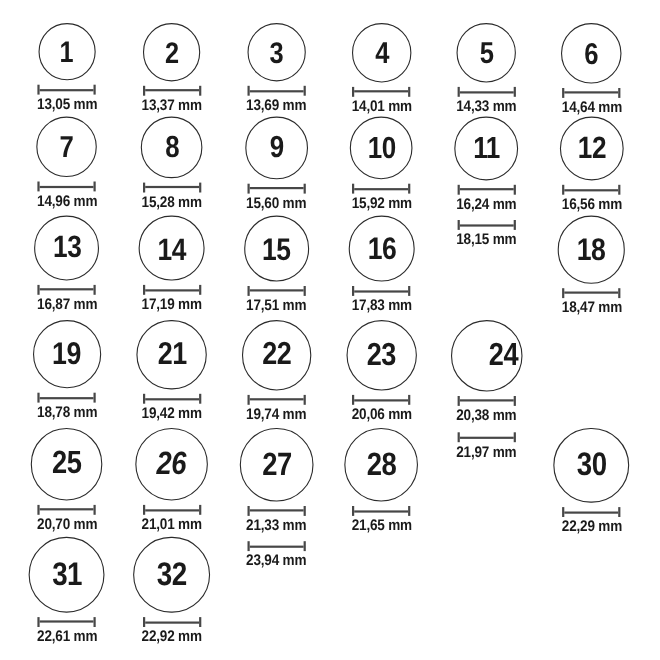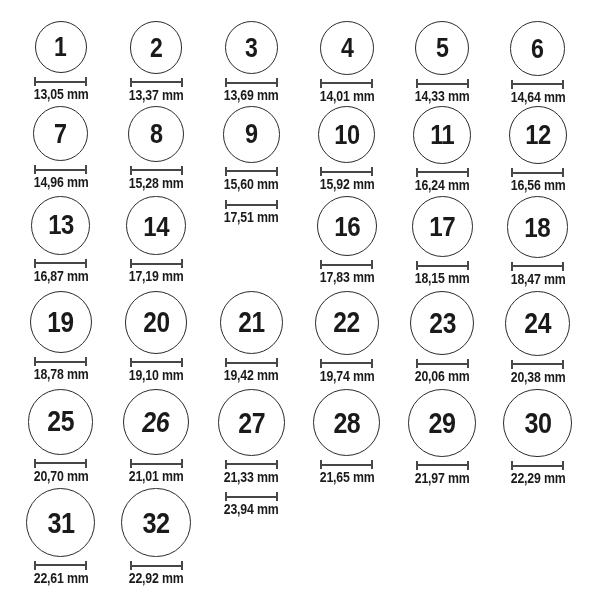--- a/index.html
+++ b/index.html
@@ -225,20 +225,23 @@
     </div>
     <div class="ruler">
       <span class="tick"></span>
       <span class="line"></span>
       <span class="tick"></span>
     </div>
     <div class="label">17,19 mm</div>
   </div>
 
   <div class="cell">
+    <div class="circle" style="width: 59.875px; height: 59.875px;">
+      <span class="num" style="font-size: 28.3px;">15</span>
+    </div>
     <div class="ruler">
       <span class="tick"></span>
       <span class="line"></span>
       <span class="tick"></span>
     </div>
     <div class="label">17,51 mm</div>
   </div>
 
   <div class="cell">
     <div class="circle" style="width: 60.4375px; height: 60.4375px;">
@@ -246,23 +249,20 @@
     </div>
     <div class="ruler">
       <span class="tick"></span>
       <span class="line"></span>
       <span class="tick"></span>
     </div>
     <div class="label">17,83 mm</div>
   </div>
 
   <div class="cell">
-    <div class="circle" style="width: 61px; height: 61px;">
-      <span class="num" style="font-size: 28.4px;">17</span>
-    </div>
     <div class="ruler">
       <span class="tick"></span>
       <span class="line"></span>
       <span class="tick"></span>
     </div>
     <div class="label">18,15 mm</div>
   </div>
 
   <div class="cell">
     <div class="circle" style="width: 61.5625px; height: 61.5625px;">
@@ -282,31 +282,20 @@
       <span class="num" style="font-size: 28.6px;">19</span>
     </div>
     <div class="ruler">
       <span class="tick"></span>
       <span class="line"></span>
       <span class="tick"></span>
     </div>
     <div class="label">18,78 mm</div>
   </div>
 
-  <div class="cell">
-    <div class="circle" style="width: 62.6875px; height: 62.6875px;">
-      <span class="num" style="font-size: 28.7px;">20</span>
-    </div>
-    <div class="ruler">
-      <span class="tick"></span>
-      <span class="line"></span>
-      <span class="tick"></span>
-    </div>
-    <div class="label">19,10 mm</div>
-  </div>
 
   <div class="cell">
     <div class="circle" style="width: 63.25px; height: 63.25px;">
       <span class="num" style="font-size: 28.8px;">21</span>
     </div>
     <div class="ruler">
       <span class="tick"></span>
       <span class="line"></span>
       <span class="tick"></span>
     </div>
@@ -331,21 +320,21 @@
     </div>
     <div class="ruler">
       <span class="tick"></span>
       <span class="line"></span>
       <span class="tick"></span>
     </div>
     <div class="label">20,06 mm</div>
   </div>
 
   <div class="cell">
-    <div class="circle" style="width: 64.9375px; height: 64.9375px;">
+    <div class="circle" style="width: 64.9375px; height: 64.9375px; justify-content: flex-end;">
       <span class="num" style="font-size: 29.1px;">24</span>
     </div>
     <div class="ruler">
       <span class="tick"></span>
       <span class="line"></span>
       <span class="tick"></span>
     </div>
     <div class="label">20,38 mm</div>
   </div>
 </div>
@@ -392,23 +381,20 @@
     </div>
     <div class="ruler">
       <span class="tick"></span>
       <span class="line"></span>
       <span class="tick"></span>
     </div>
     <div class="label">21,65 mm</div>
   </div>
 
   <div class="cell">
-    <div class="circle" style="width: 67.75px; height: 67.75px;">
-      <span class="num" style="font-size: 29.5px;">29</span>
-    </div>
     <div class="ruler">
       <span class="tick"></span>
       <span class="line"></span>
       <span class="tick"></span>
     </div>
     <div class="label">21,97 mm</div>
   </div>
 
   <div class="cell">
     <div class="circle" style="width: 68.3125px; height: 68.3125px;">

